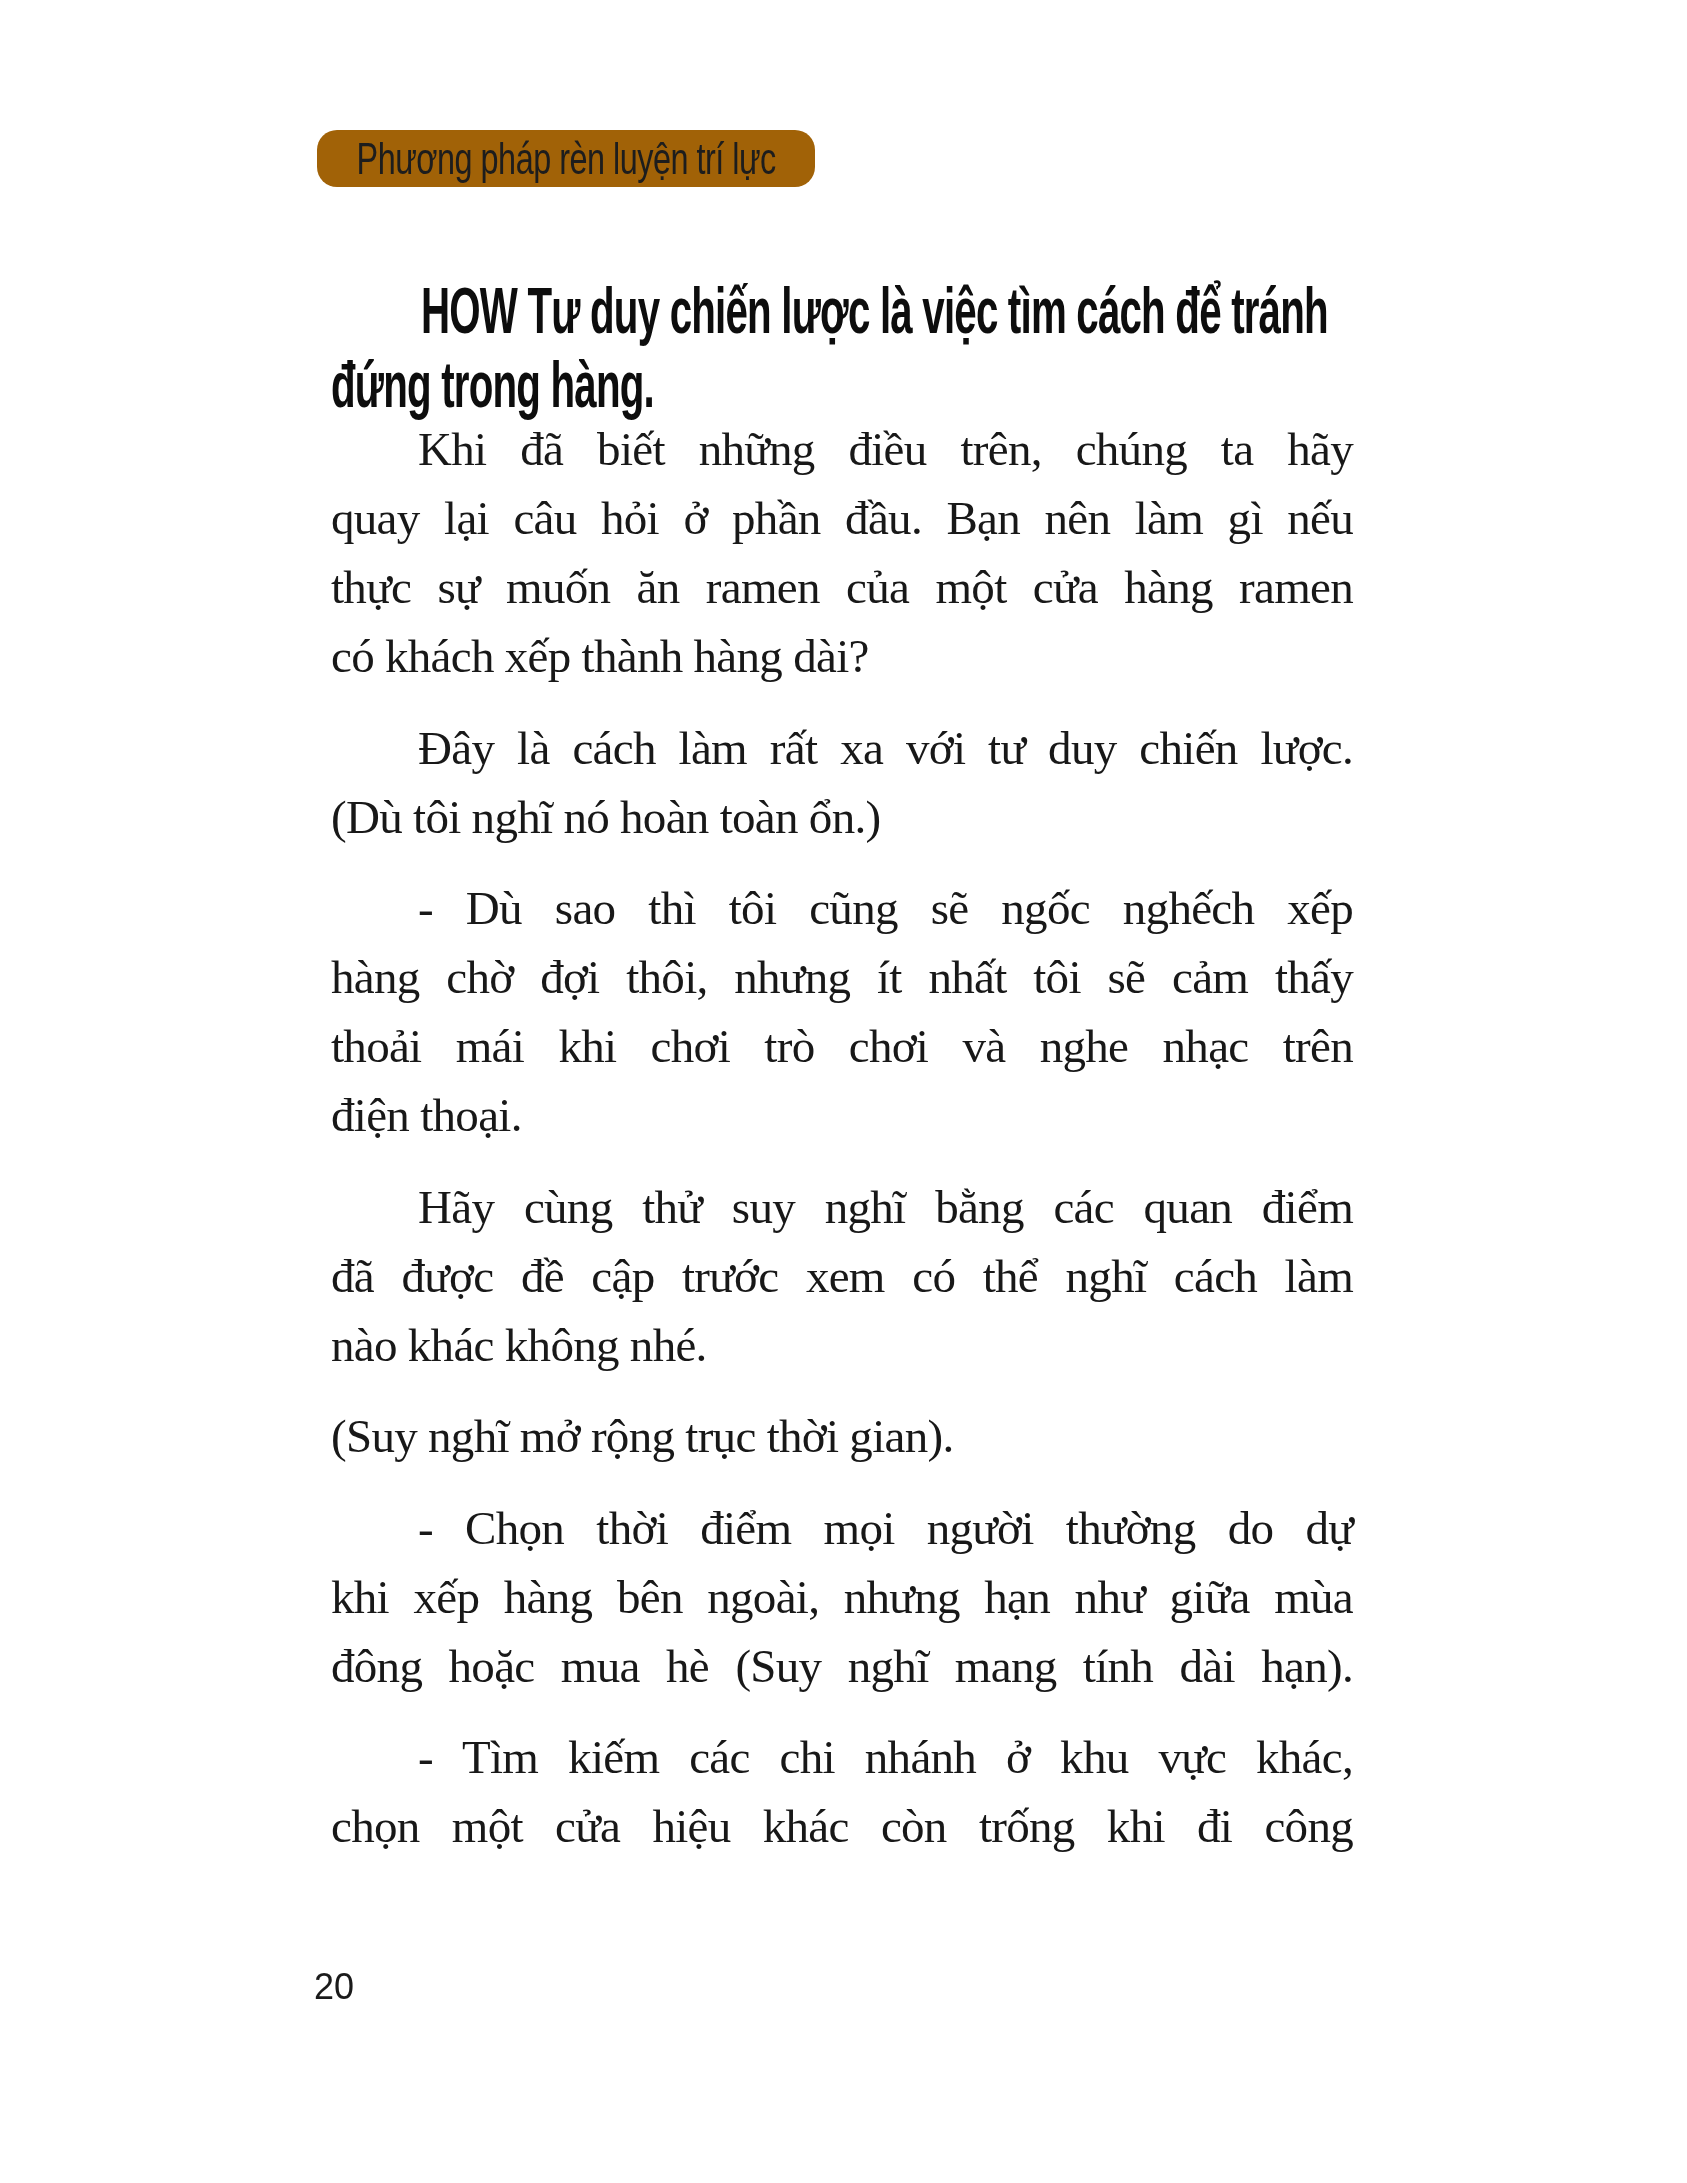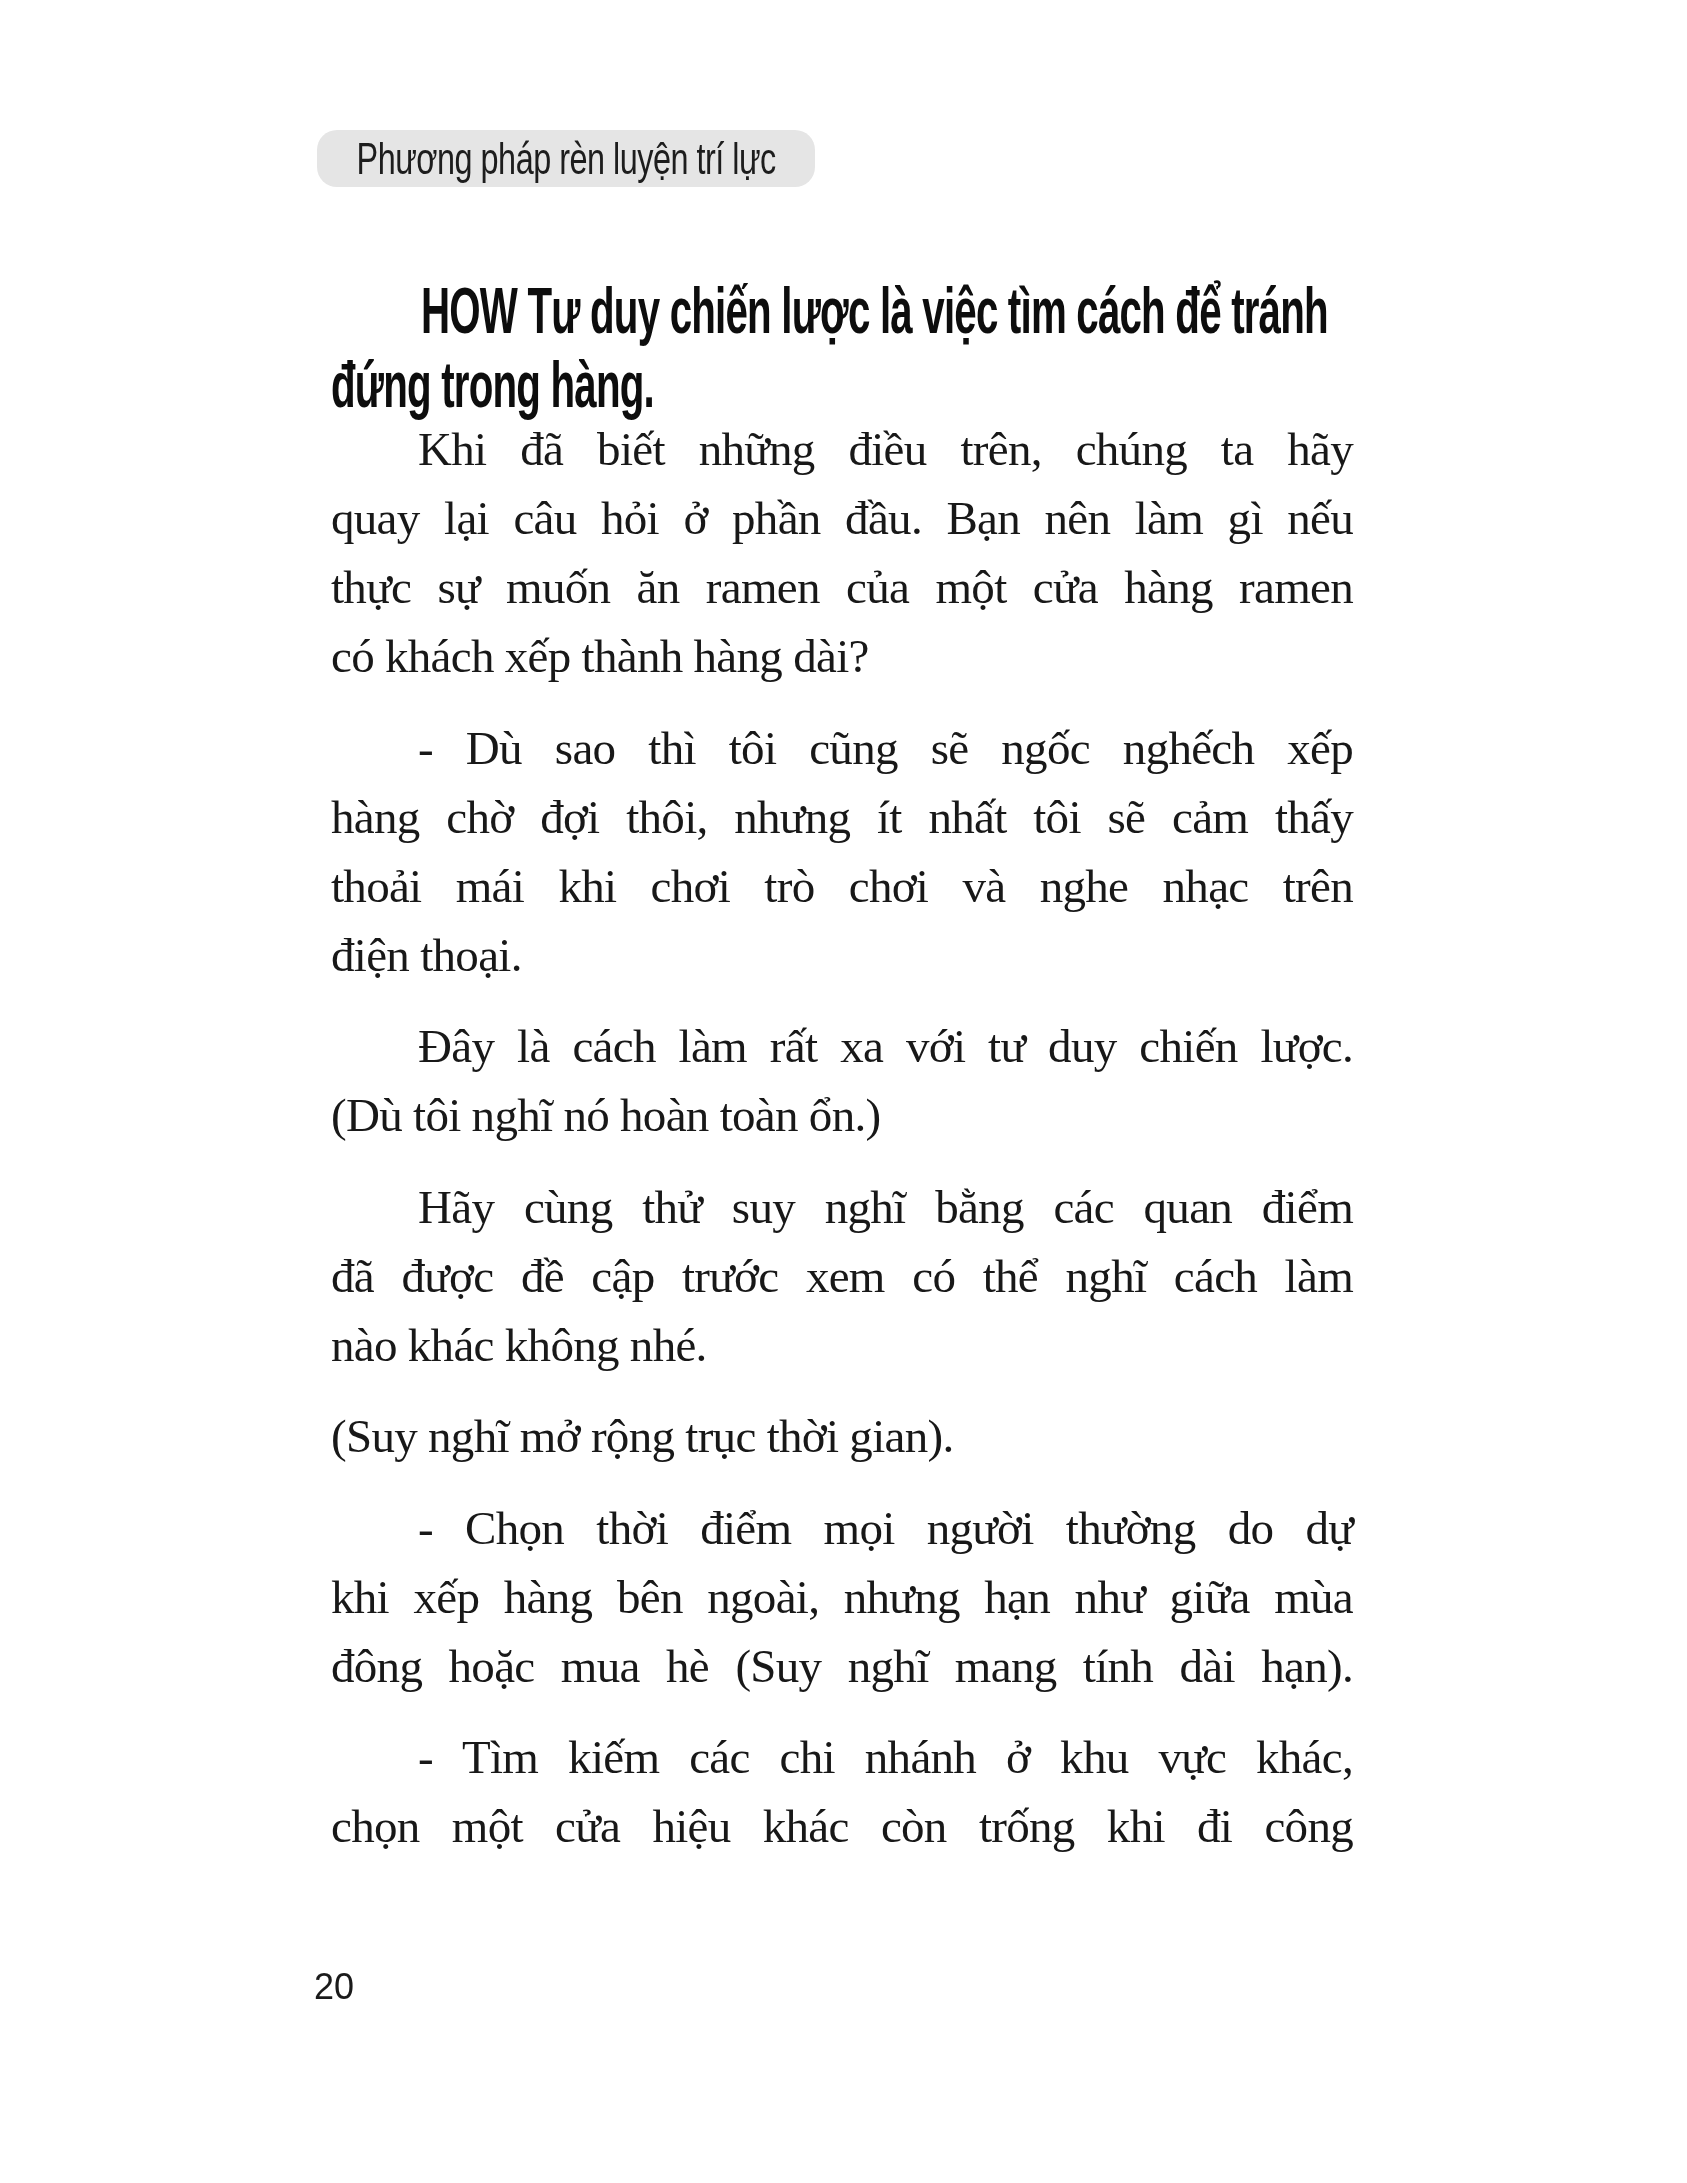--- a/index.html
+++ b/index.html
@@ -8,21 +8,21 @@
     width:1687px; height:2183px;
     margin:0 auto;
     background:#ffffff;
     font-family:"Liberation Serif", serif;
     overflow:hidden;
   }
   
   .pill {
     position:absolute; left:317px; top:130px;
     width:498px; height:57px;
-    background:#e5e5e5;
+    background:#a16207;
     border-radius:20px;
     display:flex; align-items:center; justify-content:center;
   }
   .pill .pill-text {
     font-family:"Liberation Sans", sans-serif;
     font-size:45px; color:#1d1d1d;
     white-space:nowrap;
     transform:scaleX(0.72);
     letter-spacing:-0.7px;
   }
@@ -86,28 +86,28 @@
   </div>
 
   <div class="body-text" id="body-text">
       <div class="para">
         <div class="line just indent">Khi đã biết những điều trên, chúng ta hãy</div>
         <div class="line just">quay lại câu hỏi ở phần đầu. Bạn nên làm gì nếu</div>
         <div class="line just">thực sự muốn ăn ramen của một cửa hàng ramen</div>
         <div class="line">có khách xếp thành hàng dài?</div>
       </div>
       <div class="para">
+        <div class="line just indent">Đây là cách làm rất xa với tư duy chiến lược.</div>
+        <div class="line">(Dù tôi nghĩ nó hoàn toàn ổn.)</div>
+      </div>
+      <div class="para">
         <div class="line just indent">- Dù sao thì tôi cũng sẽ ngốc nghếch xếp</div>
         <div class="line just">hàng chờ đợi thôi, nhưng ít nhất tôi sẽ cảm thấy</div>
         <div class="line just">thoải mái khi chơi trò chơi và nghe nhạc trên</div>
         <div class="line">điện thoại.</div>
-      </div>
-      <div class="para">
-        <div class="line just indent">Đây là cách làm rất xa với tư duy chiến lược.</div>
-        <div class="line">(Dù tôi nghĩ nó hoàn toàn ổn.)</div>
       </div>
       <div class="para">
         <div class="line just indent">Hãy cùng thử suy nghĩ bằng các quan điểm</div>
         <div class="line just">đã được đề cập trước xem có thể nghĩ cách làm</div>
         <div class="line">nào khác không nhé.</div>
       </div>
       <div class="para">
         <div class="line">(Suy nghĩ mở rộng trục thời gian).</div>
       </div>
       <div class="para">

